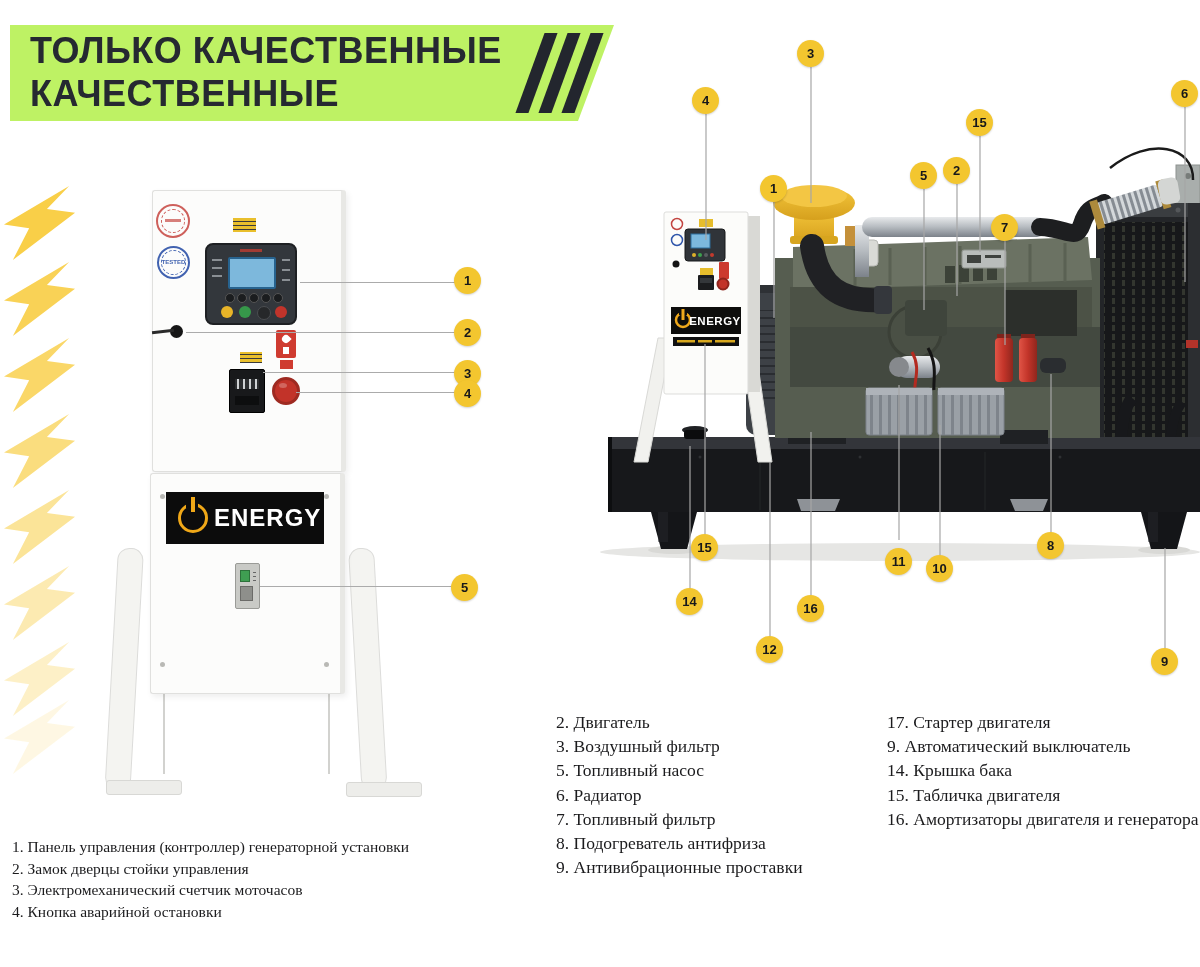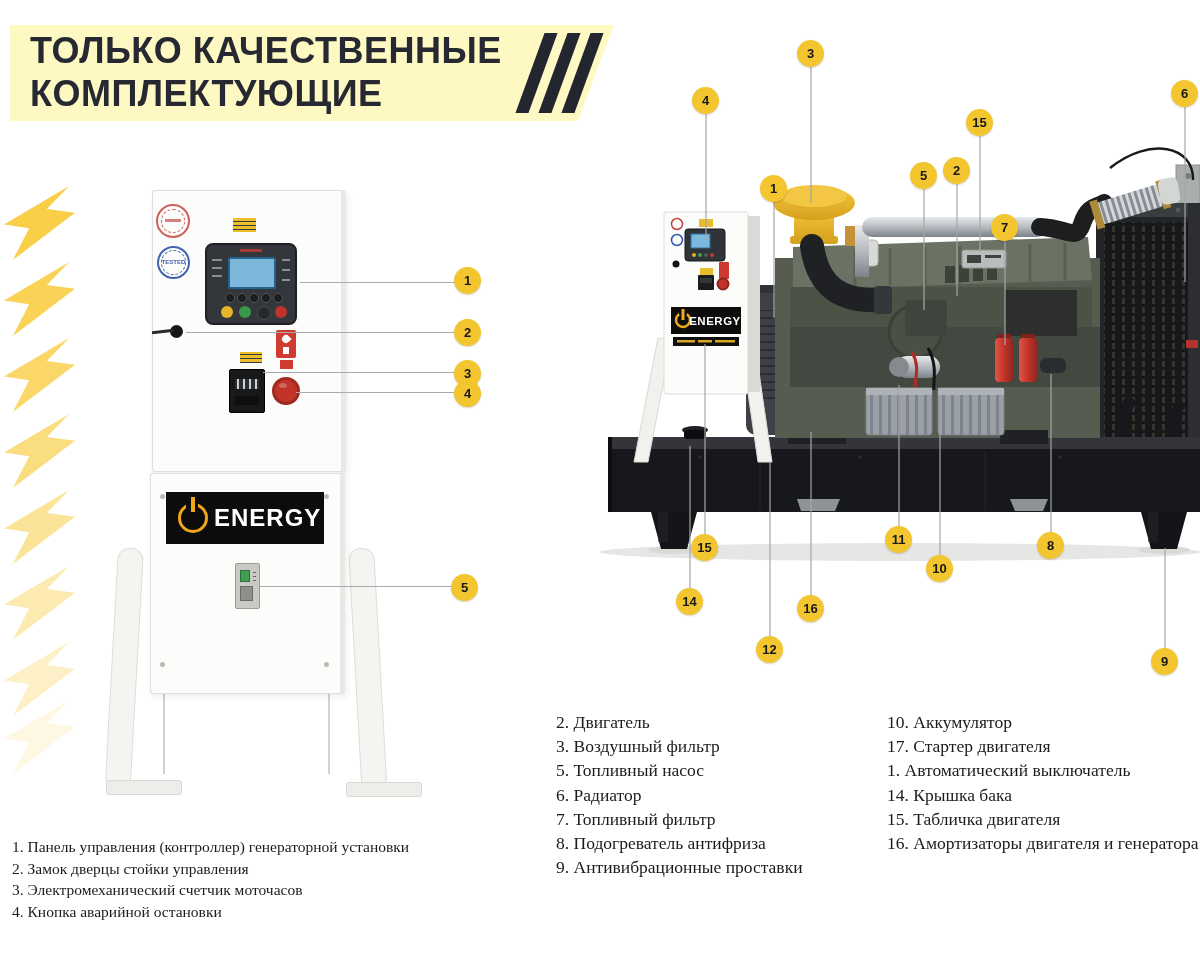--- a/index.html
+++ b/index.html
@@ -1,19 +1,19 @@
 <!DOCTYPE html>
 <html><head>
 <meta charset="utf-8">
 <style>
   html,body{margin:0;padding:0;background:#ffffff;}
   #scene{position:relative;width:1200px;height:967px;background:#fff;overflow:hidden;
          font-family:"Liberation Sans",sans-serif;}
   
-  .banner{position:absolute;left:10px;top:25px;width:604px;height:96px;background:#fef9c3;
+  .banner{position:absolute;left:10px;top:25px;width:604px;height:96px;background:#bef264;
           clip-path:polygon(0 0,100% 0,calc(100% - 36px) 100%,0 100%);}
   .banner-text{position:absolute;left:20px;top:4px;font-size:36px;line-height:43px;
                font-weight:700;color:#262931;letter-spacing:.5px;white-space:nowrap;}
   .stripe{position:absolute;top:8px;width:13px;height:80px;background:#23262E;transform:skewX(-20deg);}
   
   .bolt{position:absolute;left:-5px;width:92px;height:74px;}
   .bolt polygon{fill:#F9CF48;}
   
   .co{position:absolute;width:27px;height:27px;border-radius:50%;background:#F3C62F;
       display:flex;align-items:center;justify-content:center;font-size:13px;font-weight:700;
@@ -39,21 +39,21 @@
   .power-bar{position:absolute;left:24.5px;top:5px;width:4px;height:15px;background:#F0A818;}
 </style>
 </head>
 <body>
 
 <div id="scene">
 
   <div class="banner">
     <div class="banner-text">
       <div>ТОЛЬКО КАЧЕСТВЕННЫЕ</div>
-      <div>КОМПЛЕКТУЮЩИЕ</div>
+      <div>КАЧЕСТВЕННЫЕ</div>
     </div>
     <div class="stripe" style="left:520px"></div>
     <div class="stripe" style="left:543px"></div>
     <div class="stripe" style="left:566px"></div>
   </div>
 
   <svg class="bolt" style="top:186px;opacity:1" viewBox="0 0 100 100">
       <polygon points="88,0 0,52 34,57 12,100 96,36 58,31"></polygon>
     </svg>
   <svg class="bolt" style="top:262px;opacity:.92" viewBox="0 0 100 100">
@@ -394,21 +394,21 @@
   <div class="co" style="left:760px;top:175px">1</div>
   <div class="co" style="left:966px;top:109px">15</div>
   <div class="co" style="left:910px;top:162px">5</div>
   <div class="co" style="left:943px;top:157px">2</div>
   <div class="co" style="left:1171px;top:80px">6</div>
   <div class="co" style="left:991px;top:214px">7</div>
   <div class="co" style="left:676px;top:588px">14</div>
   <div class="co" style="left:691px;top:534px">15</div>
   <div class="co" style="left:797px;top:595px">16</div>
   <div class="co" style="left:756px;top:636px">12</div>
-  <div class="co" style="left:885px;top:526px">11</div>
+  <div class="co" style="left:885px;top:548px">11</div>
   <div class="co" style="left:926px;top:555px">10</div>
   <div class="co" style="left:1037px;top:532px">8</div>
   <div class="co" style="left:1151px;top:648px">9</div>
 
   <div class="legend legend-left" style="left:12px;top:836px;width:440px">
     <div>1. Панель управления (контроллер) генераторной установки</div>
     <div>2. Замок дверцы стойки управления</div>
     <div>3. Электромеханический счетчик моточасов</div>
     <div>4. Кнопка аварийной остановки</div>
   </div>
@@ -417,21 +417,20 @@
     <div>2. Двигатель</div>
     <div>3. Воздушный фильтр</div>
     <div>5. Топливный насос</div>
     <div>6. Радиатор</div>
     <div>7. Топливный фильтр</div>
     <div>8. Подогреватель антифриза</div>
     <div>9. Антивибрационные проставки</div>
   </div>
 
   <div class="legend legend-right" style="left:887px;top:710px;width:313px">
-    <div>10. Аккумулятор</div>
     <div>17. Стартер двигателя</div>
-    <div>1. Автоматический  выключатель</div>
+    <div>9. Автоматический  выключатель</div>
     <div>14. Крышка бака</div>
     <div>15. Табличка двигателя</div>
     <div>16. Амортизаторы двигателя и генератора</div>
   </div>
 
 </div>
 
 </body></html>

